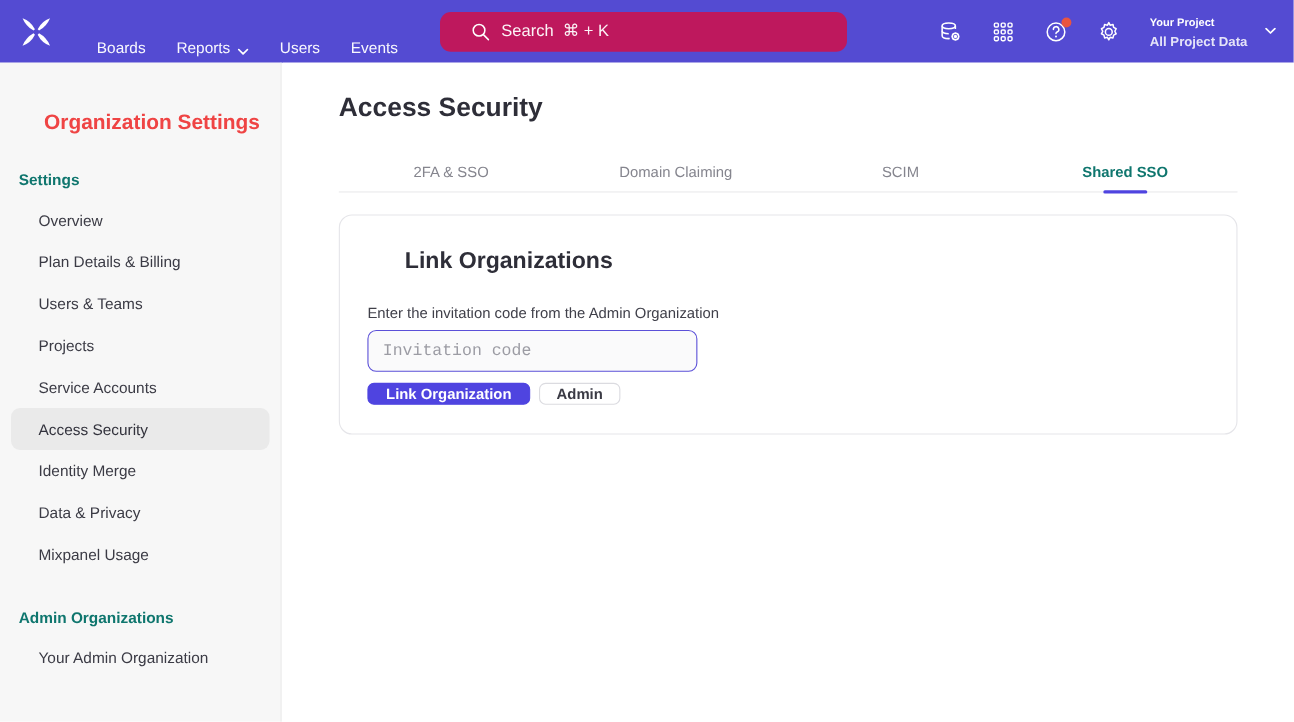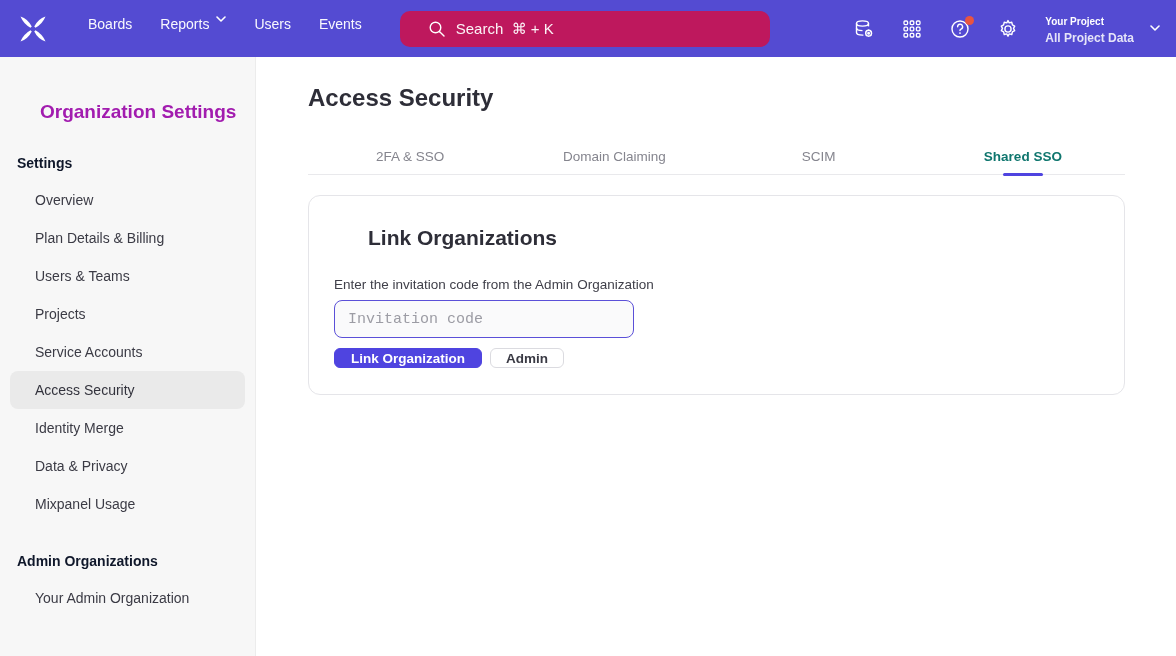--- a/index.html
+++ b/index.html
@@ -4,42 +4,42 @@
 <style>
   * { margin:0; padding:0; box-sizing:border-box; }
   html,body { width:1176px; height:656px; overflow:hidden;
     font-family:"Liberation Sans", sans-serif; background:#fff; }
 
   
   .topnav { position:absolute; top:0; left:0; width:1176px; height:57px;
     background:#544BD2; display:flex; align-items:center; padding:0 16px; color:#fff; }
   .logo { width:30px; height:30px; margin-left:2px; flex:0 0 auto; cursor:pointer; }
   .nav-items { display:flex; margin-left:26px; }
-  .nav-item { padding:16px 14px; height:57px; display:flex; align-items:flex-start; gap:7px;
+  .nav-item { padding:6px 14px; height:57px; display:flex; align-items:flex-end; gap:7px;
     font-size:14px; font-weight:500; color:rgba(255,255,255,.96); cursor:pointer; white-space:nowrap; }
   .chev { width:10px; height:7px; }
   .search { margin-left:24px; width:370px; height:36px; background:#be185d;
     border-radius:10px; display:flex; align-items:center; padding:0 28px; gap:10px; cursor:text; }
   .search svg { flex:0 0 auto; }
   .search input { flex:1; background:transparent; border:none; outline:none;
     color:#fff; font-size:15px; font-family:"Liberation Sans",sans-serif; }
   .search input::placeholder { color:rgba(255,255,255,.95); }
   .icon-group { margin-left:auto; display:flex; align-items:center; gap:26px; }
   .nav-icon { width:22px; height:22px; position:relative; cursor:pointer; display:flex; }
   .dot { position:absolute; top:-2px; right:-3px; width:9px; height:9px;
     border-radius:50%; background:#E95440; }
   .project { margin-left:26px; display:flex; align-items:center; gap:16px; cursor:pointer; }
   .project-name { font-size:10px; font-weight:700; line-height:18px; }
   .project-data { font-size:12px; font-weight:700; color:rgba(255,255,255,.85); }
 
   
   .sidebar { position:absolute; top:57px; left:0; width:256px; bottom:0;
     background:#F7F7F7; border-right:1px solid #ECECEC; }
-  .sb-title { margin:44px 0 0 40px; font-size:19px; font-weight:700; color:#a21caf; }
-  .sb-section-label { margin:32px 0 10px 17px; font-size:14px; font-weight:700; color:#0f172a; }
+  .sb-title { margin:44px 0 0 40px; font-size:19px; font-weight:700; color:#ef4444; }
+  .sb-section-label { margin:32px 0 10px 17px; font-size:14px; font-weight:700; color:#0f766e; }
   .sb-section-label.second { margin-top:30px; }
   .sb-item { height:38px; display:flex; align-items:center; margin:0 10px;
     padding-left:25px; font-size:14px; color:#3B3B45; border-radius:8px; cursor:pointer; }
   .sb-item.active { background:#EAEAEA; color:#33333D; }
 
   
   .main { position:absolute; left:257px; top:57px; right:0; bottom:0;
     background:#fff; padding-left:51px; }
   .page-title { margin-top:27px; font-size:24px; font-weight:700; color:#2E2E38; }
   .tabs { width:817px; margin-top:26px; display:flex; height:37px;

